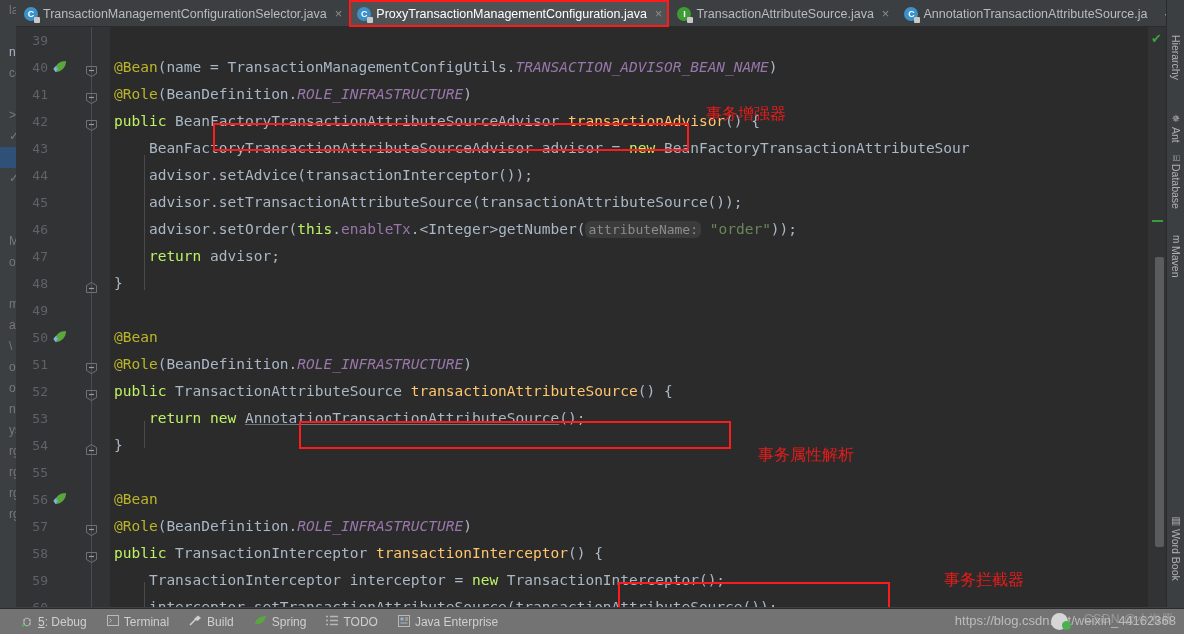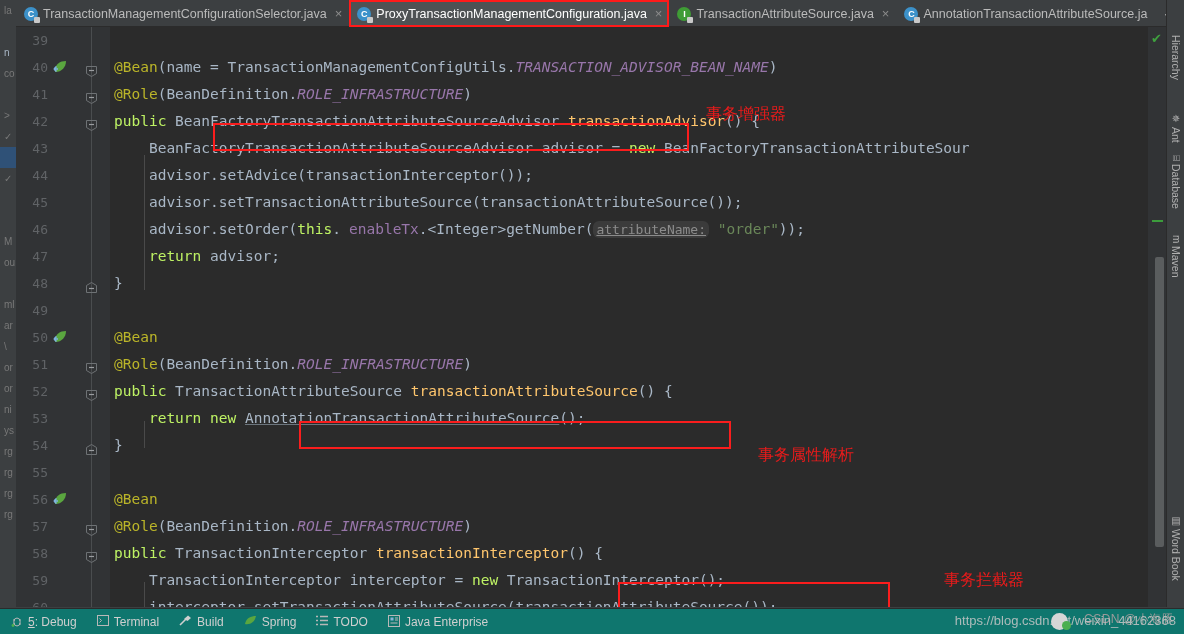--- a/index.html
+++ b/index.html
@@ -10,23 +10,23 @@
     overflow: hidden;
   }
   #app { position: relative; width: 1184px; height: 634px; }
 
   
   .left-strip {
     position: absolute; left: 0; top: 0; width: 16px; height: 612px;
     background: #3c3f41; overflow: hidden; z-index: 4;
   }
   .left-strip .ls-row {
-    height: 21px; font-size: 10px; color: #a9b7c6;
+    height: 21px; font-size: 12px; color: #a9b7c6;
     font-family: "Liberation Sans", sans-serif;
-    white-space: nowrap; overflow: hidden; line-height: 21px; padding-left: 4px;
+    white-space: nowrap; overflow: hidden; line-height: 21px; padding-left: 9px;
   }
   .left-strip .ls-row.sel { background: #2f5177; }
   .left-strip .ls-row.dim { color: #787878; }
 
   
   .tabbar {
     position: absolute; left: 16px; top: 0; width: 1150px; height: 27px;
     background: #3c3f41; display: flex; align-items: stretch;
     border-bottom: 1px solid #2b2b2b;
   }
@@ -95,27 +95,27 @@
     overflow: hidden;
   }
   .cline {
     height: 27px; line-height: 27px; white-space: pre;
     font-family: "DejaVu Sans Mono", monospace; font-size: 14.5px;
     color: #a9b7c6; padding-left: 4px;
   }
   .kw   { color: #bef264; }
   .anno { color: #bbb529; }
   .stat { color: #9876aa; font-style: italic; }
-  .fld  { color: #9876aa; margin-left: 8px; }
+  .fld  { color: #9876aa; }
   .mth  { color: #ffc66d; }
   .str  { color: #6a8759; }
   .pln  { color: #a9b7c6; }
   .hint {
     color: #8c8c8c; background: #3b3b3b; border-radius: 6px;
-    font-size: 13px; padding: 1px 3px; text-decoration: underline;
+    font-size: 13px; padding: 1px 3px;
   }
   .ulink { text-decoration: underline; text-decoration-color: #6c757d; }
   .indent-guide {
     position: absolute; width: 1px; background: #4a4a4a;
   }
 
   
   .redbox {
     position: absolute; border: 2px solid #fb1d1d; pointer-events: none;
   }
@@ -152,22 +152,22 @@
     color: #b0b0b0; font-size: 10.5px;
     writing-mode: vertical-rl;
     display: flex; align-items: center; gap: 3px;
     white-space: nowrap; padding: 3px 0;
   }
   .rs-gly { font-size: 10px; }
 
   
   .statusbar {
     position: absolute; left: 0; bottom: 0; width: 1184px; height: 26px;
-    background: #0f766e; display: flex; align-items: center;
-    padding-left: 3px; gap: 4px; z-index: 6;
+    background: #737373; display: flex; align-items: center;
+    padding-left: 13px; gap: 4px; z-index: 6;
     border-top: 1px solid #2b2b2b;
   }
   .sb-item {
     display: flex; align-items: center; gap: 5px;
     padding: 0 8px; height: 22px;
     font-size: 12px; color: #cfcfcf; white-space: nowrap;
   }
   .sb-item .sb-ico { font-size: 11px; color: #b8b8b8; }
   .sb-item u { text-decoration: underline; }
 

